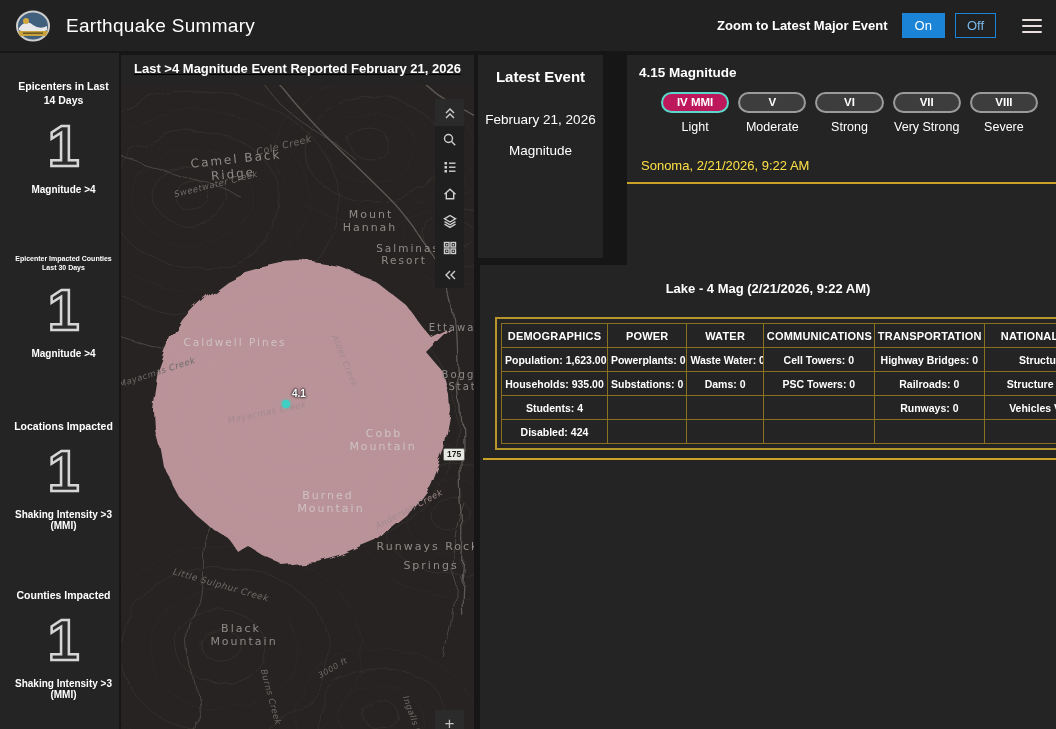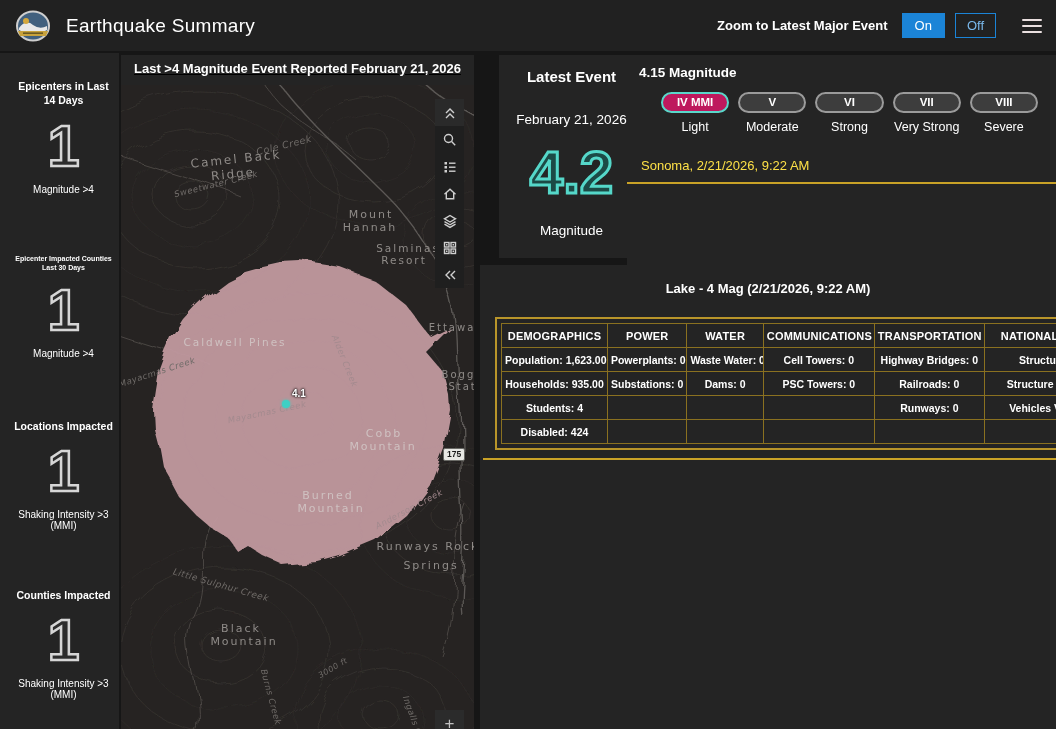--- a/index.html
+++ b/index.html
@@ -22,21 +22,21 @@
   .hamburger span{height:2px;background:#eadfdf;border-radius:1px;}
   
   .sidebar{position:absolute;left:0;top:53px;width:119px;height:676px;background:#242424;
     display:flex;flex-direction:column;}
   .stat{flex:1;display:flex;flex-direction:column;justify-content:center;align-items:center;
     text-align:center;padding:0 4px;margin-left:8px;}
   .stat-title{color:#fff;font-size:10.5px;font-weight:bold;line-height:1.3;}
   .stat:nth-child(2) .stat-title{font-size:7px;}
   .stat-value{font-size:57px;font-weight:bold;line-height:1;margin:10px 0 9px;
     color:#2c2c2c;-webkit-text-stroke:2.5px #d6d6d6;}
-  .stat-sub{color:#fff;font-size:10px;font-weight:normal;}
+  .stat-sub{color:#fff;font-size:10px;font-weight:bold;}
   
   .map-panel{position:absolute;left:121px;top:55px;width:353px;height:716px;background:#242424;
     display:flex;flex-direction:column;text-decoration:underline;}
   .map-title{height:30px;line-height:28px;text-align:center;color:#fff;font-size:13px;font-weight:bold;}
   .map-area{flex:1;position:relative;overflow:hidden;background:#262322;cursor:grab;}
   .map-area svg.base{position:absolute;left:0;top:0;}
   .ml{position:absolute;white-space:nowrap;font-family:"DejaVu Sans",sans-serif;}
   .ml.water{color:#6f6b68;font-style:italic;letter-spacing:.5px;}
   .ml.waterpink{color:#a38a8e;font-style:italic;letter-spacing:.5px;}
   .ml.place{color:#8f8b88;letter-spacing:2px;}
@@ -50,22 +50,22 @@
   .map-tools{position:absolute;top:14px;right:10px;width:29px;background:#1f1f1f;
     display:flex;flex-direction:column;}
   .map-tool{height:27px;display:flex;align-items:center;justify-content:center;cursor:pointer;}
   .map-tool:first-child{background:#2a2a2a;}
   .map-tool svg{stroke:#cfcfcf;fill:none;stroke-width:1.4;}
   .map-zoom{position:absolute;bottom:6px;right:10px;width:29px;background:#2b2b2b;
     display:flex;flex-direction:column;}
   .zbtn{height:27px;color:#c0c0c0;font-size:17px;text-align:center;line-height:27px;cursor:pointer;}
   .zbtn + .zbtn{border-top:1px solid #3a3a3a;}
   
-  .latest{position:absolute;left:478px;top:55px;width:145px;height:203px;background:#242424;
-    text-align:center;box-sizing:border-box;padding-top:13px;margin-left:21px;}
+  .latest{position:absolute;left:478px;top:55px;width:125px;height:203px;background:#242424;
+    text-align:center;box-sizing:border-box;padding-top:13px;}
   .le-title{color:#fff;font-size:15px;font-weight:bold;margin-bottom:27px;}
   .le-date{color:#fff;font-size:13.5px;margin-bottom:16px;}
   .le-mag{font-size:60px;font-weight:bold;line-height:1;margin-bottom:20px;
     color:#1c4a46;-webkit-text-stroke:3px #55d7c9;}
   .le-label{color:#fff;font-size:13.5px;}
   
   .mmi{position:absolute;left:627px;top:55px;width:429px;height:244px;background:#242424;
     box-sizing:border-box;padding:10px 12px 0;}
   .mmi-title{color:#fff;font-size:13.5px;font-weight:bold;margin-bottom:12px;}
   .pill-row{display:flex;gap:9px;margin:0 6px 0 22px;}
@@ -288,21 +288,20 @@
     <div class="map-zoom">
       <div class="zbtn">+</div>
       <div class="zbtn">−</div>
     </div>
   </div>
 </div>
 
 <div class="latest">
   <div class="le-title">Latest Event</div>
   <div class="le-date">February 21, 2026</div>
-  <div class="le-mag">4.2</div>
   <div class="le-label">Magnitude</div>
 </div>
 
 <div class="mmi">
   <div class="mmi-title">4.15 Magnitude</div>
   <div class="pill-row" id="pill-row">
       <div class="pill-col">
         <div class="pill active">IV MMI</div>
         <div class="pill-label">Light</div>
       </div>

